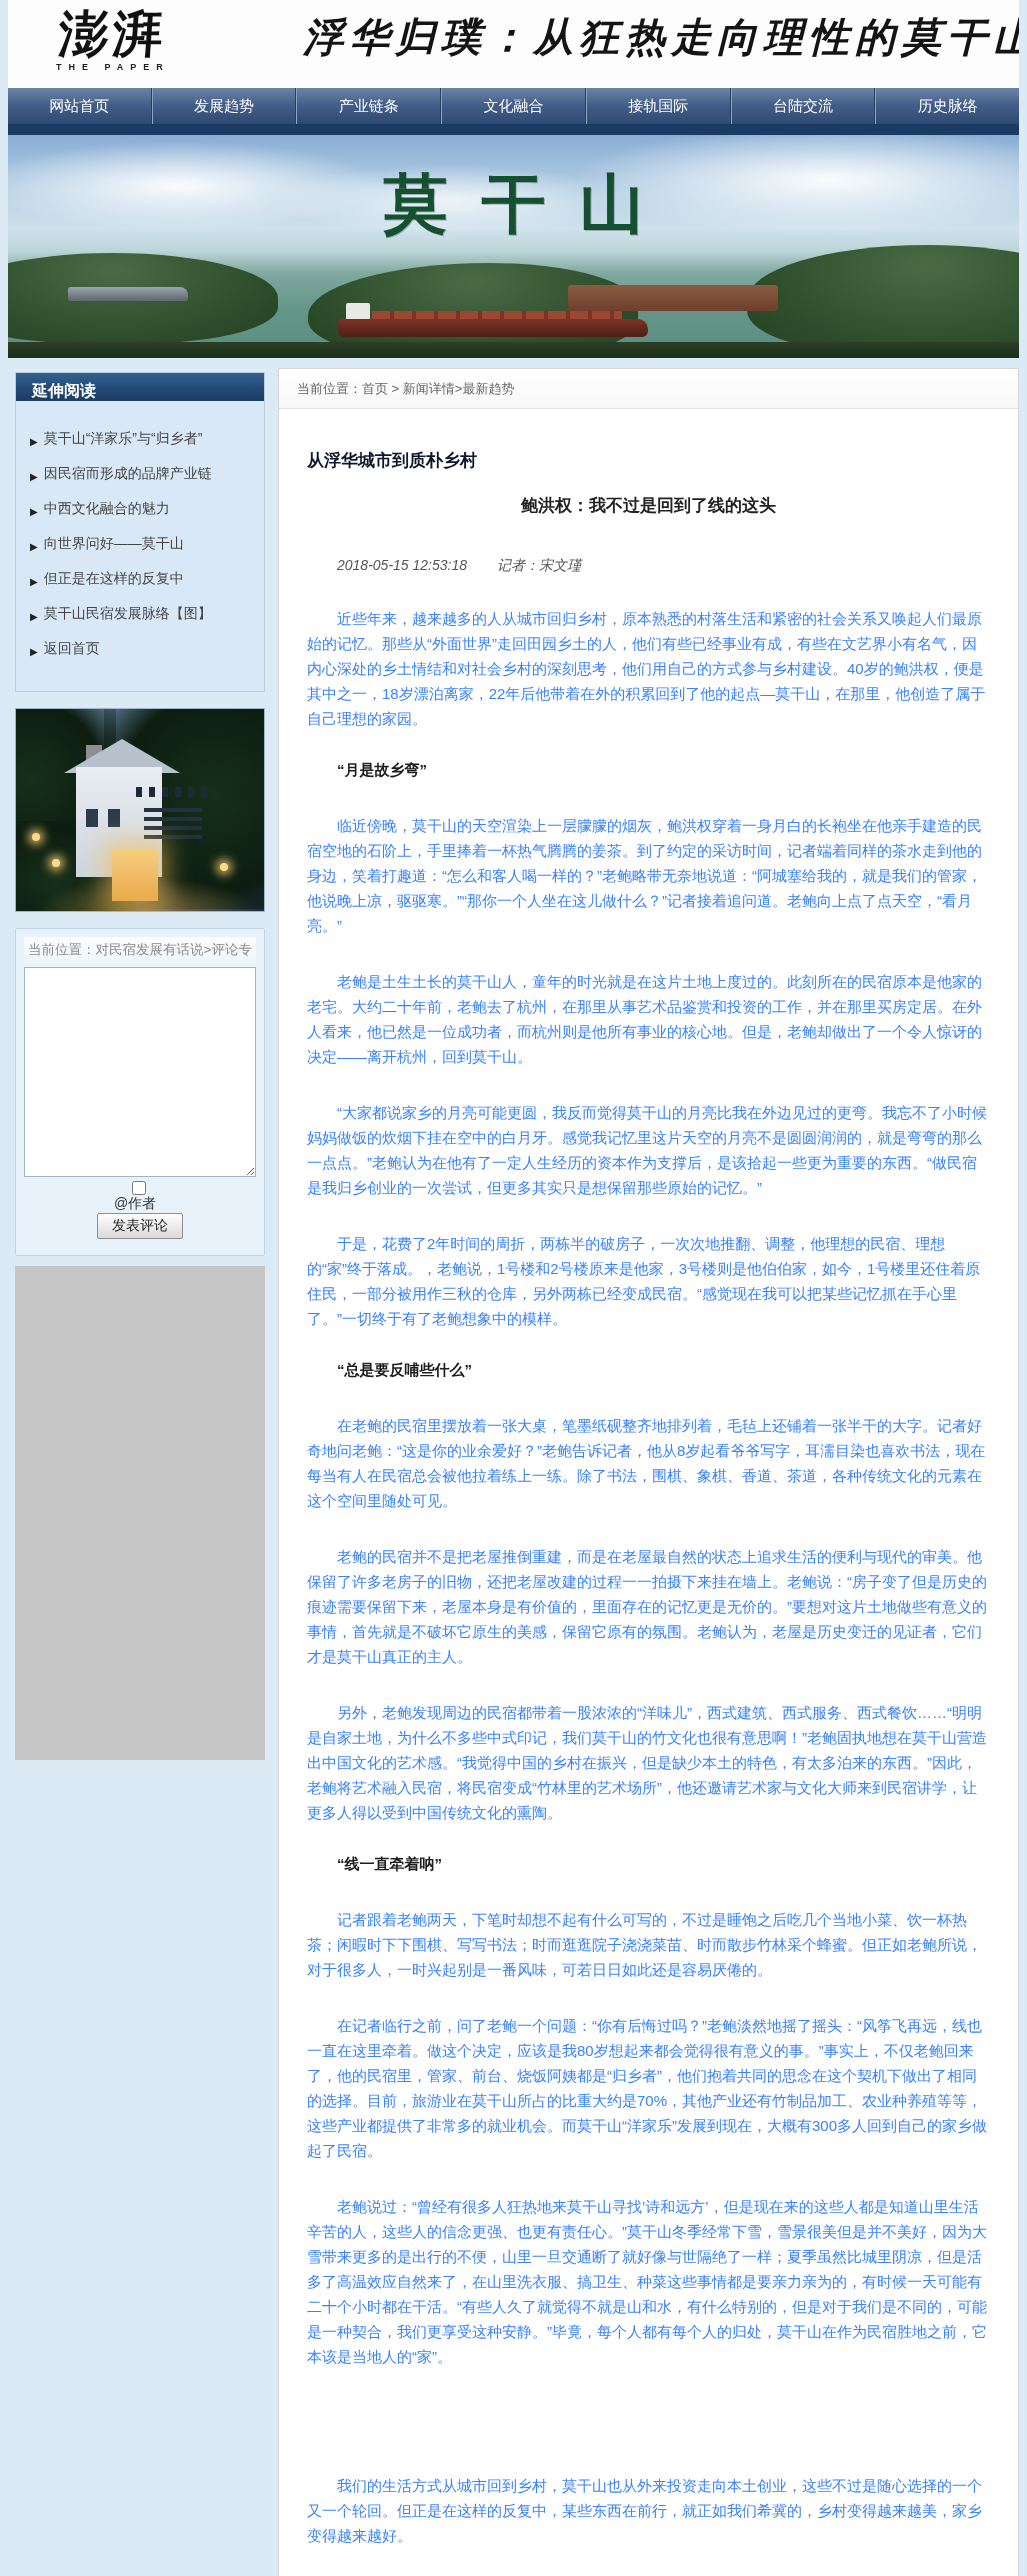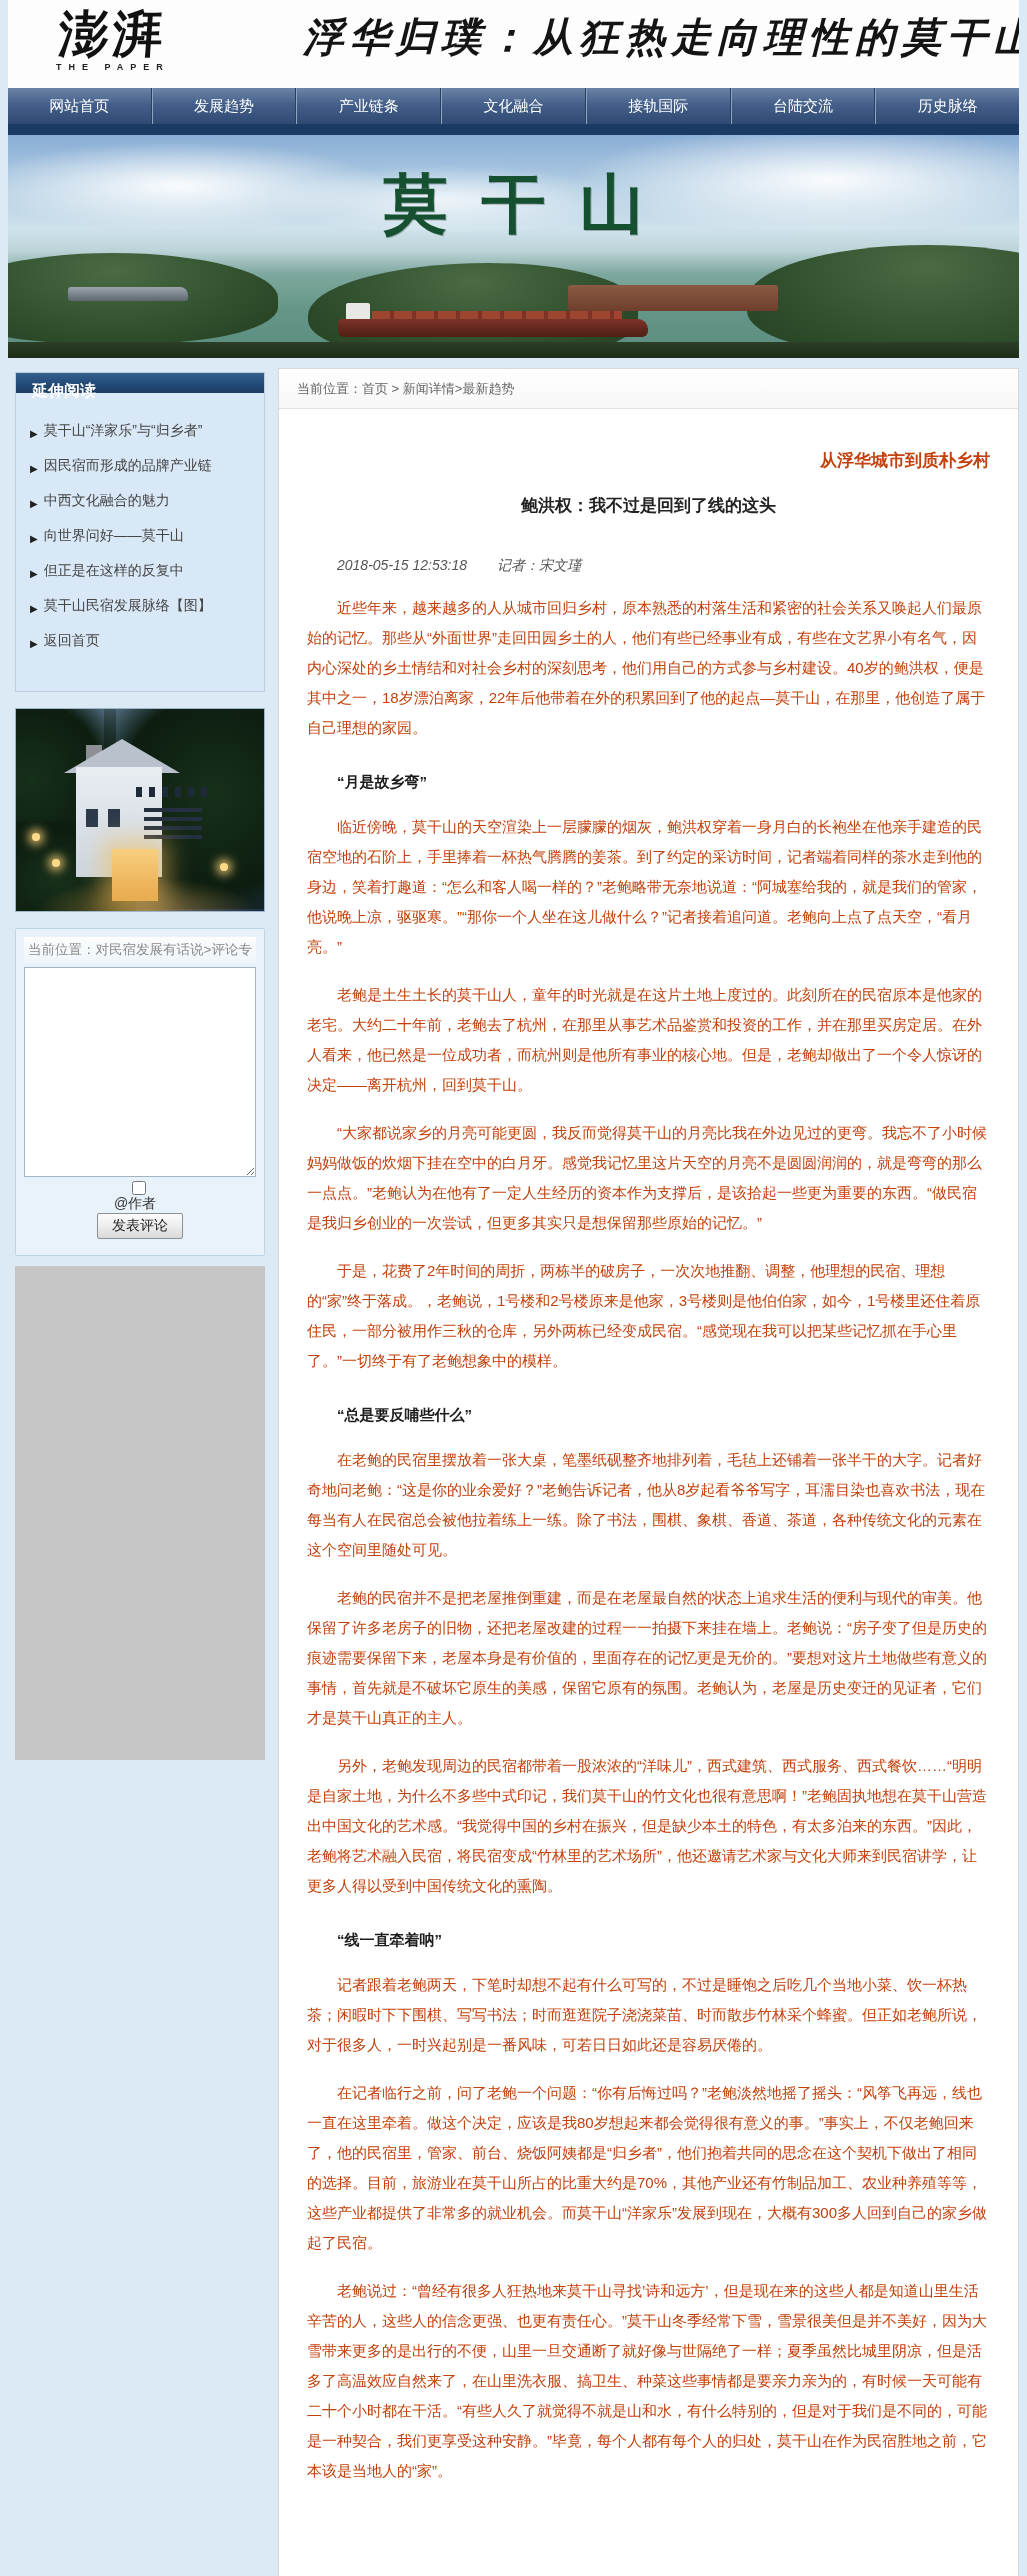--- a/index.html
+++ b/index.html
@@ -49,21 +49,21 @@
     font-family:"DejaVu Serif", serif; font-weight:bold; font-size:64px; color:#155130;
     letter-spacing:34px; text-indent:34px; text-shadow:1px 1px 0 rgba(0,0,0,.25); }
 
   
   .content { display:flex; margin-top:10px; align-items:flex-start; }
   .left-col { width:264px; flex:none; padding:4px 7px 0 7px; }
   .right-col { flex:1; margin-left:6px; }
 
   
   .read-box { width:250px; height:320px; background:#d9e8f6; border:1px solid #b9cfe0; }
-  .read-head { height:20px; line-height:36px; padding-left:16px; color:#fff; font-size:16px; font-weight:bold;
+  .read-head { height:28px; line-height:36px; padding-left:16px; color:#fff; font-size:16px; font-weight:bold;
     background:linear-gradient(180deg,#34608f 0%, #234a77 55%, #1b3c63 100%); }
   .read-body { padding:26px 8px 10px 12px; }
   .read-item { height:35px; line-height:22px; font-size:14px; color:#444; cursor:pointer; display:flex; align-items:flex-start; }
   .read-arrow { color:#222; font-size:10px; margin:4px 6px 0 2px; flex:none; }
 
   
   .photo { position:relative; width:250px; height:204px; margin-top:16px; overflow:hidden;
     background:linear-gradient(180deg,#86abd8 0%, #5f84b4 32%, #3c5a87 58%, #1f2f49 100%); border:1px solid #9fb6c9; }
   .tree { position:absolute; background:radial-gradient(ellipse at center, #17301a 0%, #0d1d10 60%, rgba(10,20,12,0) 100%); }
   .t1 { right:-60px; top:-30px; width:220px; height:230px; }
@@ -94,25 +94,25 @@
     background:linear-gradient(180deg,#fdfdfd 0%, #e9e9e9 60%, #d8d8d8 100%); cursor:pointer; }
 
   
   .gray-box { width:250px; height:494px; margin-top:10px; background:#c6c6c6; }
 
   
   .article-panel { background:#fff; border:1px solid #d7d7d7; min-height:2146px; }
   .breadcrumb { height:40px; line-height:40px; padding-left:18px; font-size:13px; color:#666;
     background:linear-gradient(180deg,#ffffff 0%, #f7f7f7 100%); border-bottom:1px solid #e2e2e2; }
   .article-body { padding: 30px 28px 40px 28px; }
-  .art-title { text-align:right; font-size:17px; font-weight:bold; color:#c2410c; margin:10px 0 0; }
+  .art-title { text-align:left; font-size:17px; font-weight:bold; color:#0f172a; margin:10px 0 0; }
   .art-subtitle { text-align:center; font-size:17px; font-weight:bold; color:#222; margin:22px 0 0; }
   .art-meta { margin:40px 0 0; font-size:14px; color:#555; padding-left:30px;font-style:italic; }
   .art-meta .date { margin-right:26px; }
-  .para { margin:18px 0 0; text-indent:2em; font-size:15px; line-height:30px; color:#c2410c; }
+  .para { margin:31px 0 0; text-indent:2em; font-size:15px; line-height:25px; color:#3b82f6; }
   .sec-heading { margin:26px 0 0; text-indent:2em; font-size:15px; line-height:25px; font-weight:bold; color:#1d1d1d; }
   .gap-before { margin-top:104px; }
 </style>
 </head>
 <body>
 
 <div class="page">
 
   <div class="site-header">
     <div class="logo">

